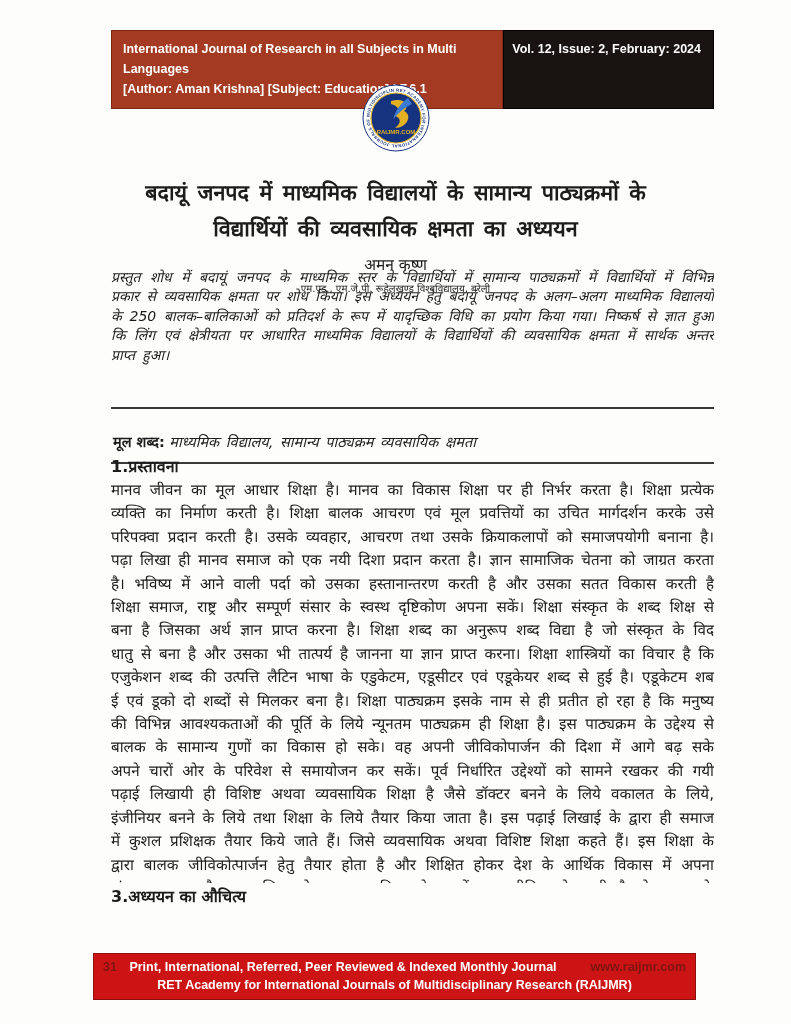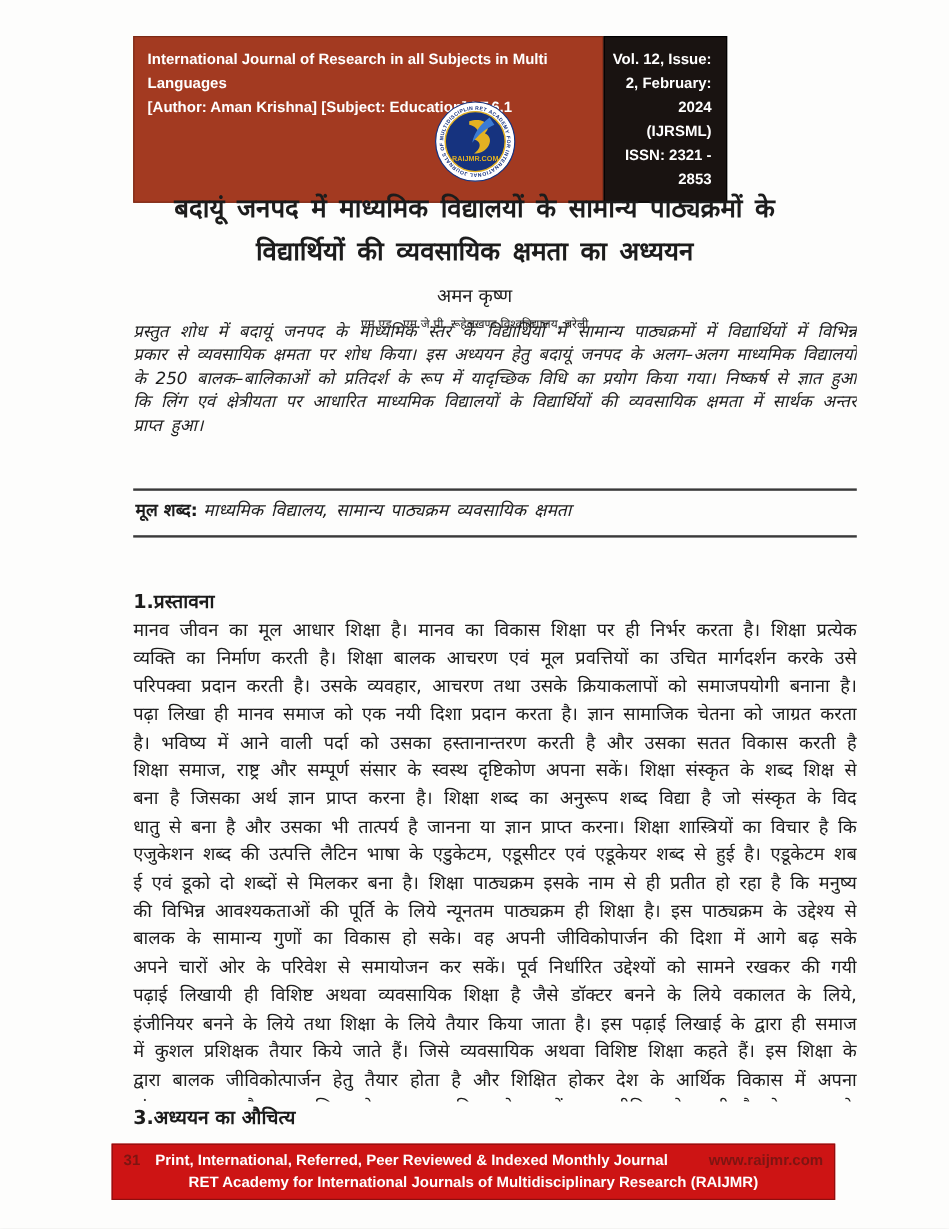--- a/index.html
+++ b/index.html
@@ -13,59 +13,59 @@
   *{box-sizing:border-box;}
   html,body{margin:0;padding:0;}
   body{background:#f0efed;font-family:"DejaVu Sans",sans-serif;}
   .page{
     position:relative;width:791px;height:1024px;margin:0 auto;
     background:#fdfdfc;color:#1c1c1c;overflow:hidden;
     box-shadow:0 0 4px rgba(0,0,0,.25);
   }
   
   .header{
-    position:absolute;top:30px;left:111px;width:495px;display:flex;
+    position:absolute;top:30px;left:111px;width:603px;display:flex;
     font-family:"Liberation Sans",sans-serif;font-weight:bold;
     font-size:12.5px;color:#fff;
   }
   .header-left{
     background:var(--header-red);width:392px;padding:8px 10px 9px 11px;
     line-height:1.6;border:1px solid #7c2a16;
   }
   .header-right{
     background:var(--header-black);flex:1;padding:8px 12px 9px 0;
     text-align:right;line-height:1.6;border:1px solid #000;
   }
   
   .logo{position:absolute;top:84px;left:50%;transform:translateX(-50%);}
   
   .title-block{position:absolute;top:157px;left:95px;width:601px;text-align:center;}
   .article-title{
     font-size:21.5px;font-weight:bold;line-height:36px;
-    padding:0 14px;word-spacing:3px;
+    padding:0 14px;word-spacing:3px;margin-top:18px;
   }
   .article-author{font-size:15.5px;line-height:23px;margin-top:7px;}
   .article-affiliation{font-size:10px;line-height:23px;}
   
   .abstract{position:absolute;top:268px;left:111px;width:603px;height:137px;overflow:hidden;}
   .abstract-label{display:block;font-weight:bold;font-size:15.5px;line-height:20px;}
   .abstract-text{
     font-style:italic;font-size:14px;line-height:19.4px;
     text-align:justify;word-spacing:3px;
   }
   
   .keywords{
     position:absolute;top:407px;left:111px;width:603px;
     border-top:2px solid #3a3a3a;border-bottom:2px solid #3a3a3a;
-    padding:8px 2px 10px 2px;font-size:14.5px;line-height:19px;
+    padding:24px 2px 10px 2px;font-size:14.5px;line-height:19px;
   }
   .kw-label{font-weight:bold;}
   .kw-text{font-style:italic;word-spacing:2px;}
   
-  .section{position:absolute;left:111px;width:603px;overflow:hidden;margin-top:35px;}
+  .section{position:absolute;left:111px;width:603px;overflow:hidden;}
   .section-1{top:455px;height:428px;}
   .section-2{top:885px;height:67px;}
   .section-heading{font-weight:bold;font-size:16px;line-height:23px;margin-bottom:1px;}
   .section-body{
     font-size:15.2px;line-height:23.4px;text-align:justify;
     word-spacing:3px;
   }
   
   .footer{
     position:absolute;top:953px;left:93px;width:603px;
@@ -83,21 +83,20 @@
 
 <div class="page">
 
   <div class="header">
     <div class="header-left">
       <div>International Journal of Research in all Subjects in Multi Languages</div>
       <div>[Author: Aman Krishna] [Subject: Education] I.F.6.1</div>
     </div>
     <div class="header-right">
       <div>Vol. 12, Issue: 2, February: 2024</div>
-      <div>(IJRSML) ISSN: 2321 - 2853</div>
     </div>
   </div>
 
   <div class="logo">
     <svg width="68" height="68" viewBox="0 0 68 68" aria-hidden="true">
       <defs>
         <path id="ringPath" d="M 34 7.5 A 26.5 26.5 0 1 1 33.98 7.5"></path>
       </defs>
       <circle cx="34" cy="34" r="33" fill="#ffffff" stroke="#16337f" stroke-width="1"></circle>
       <text font-size="4.3" fill="#16337f" font-weight="bold" letter-spacing="0.35" font-family="Liberation Sans, sans-serif">

